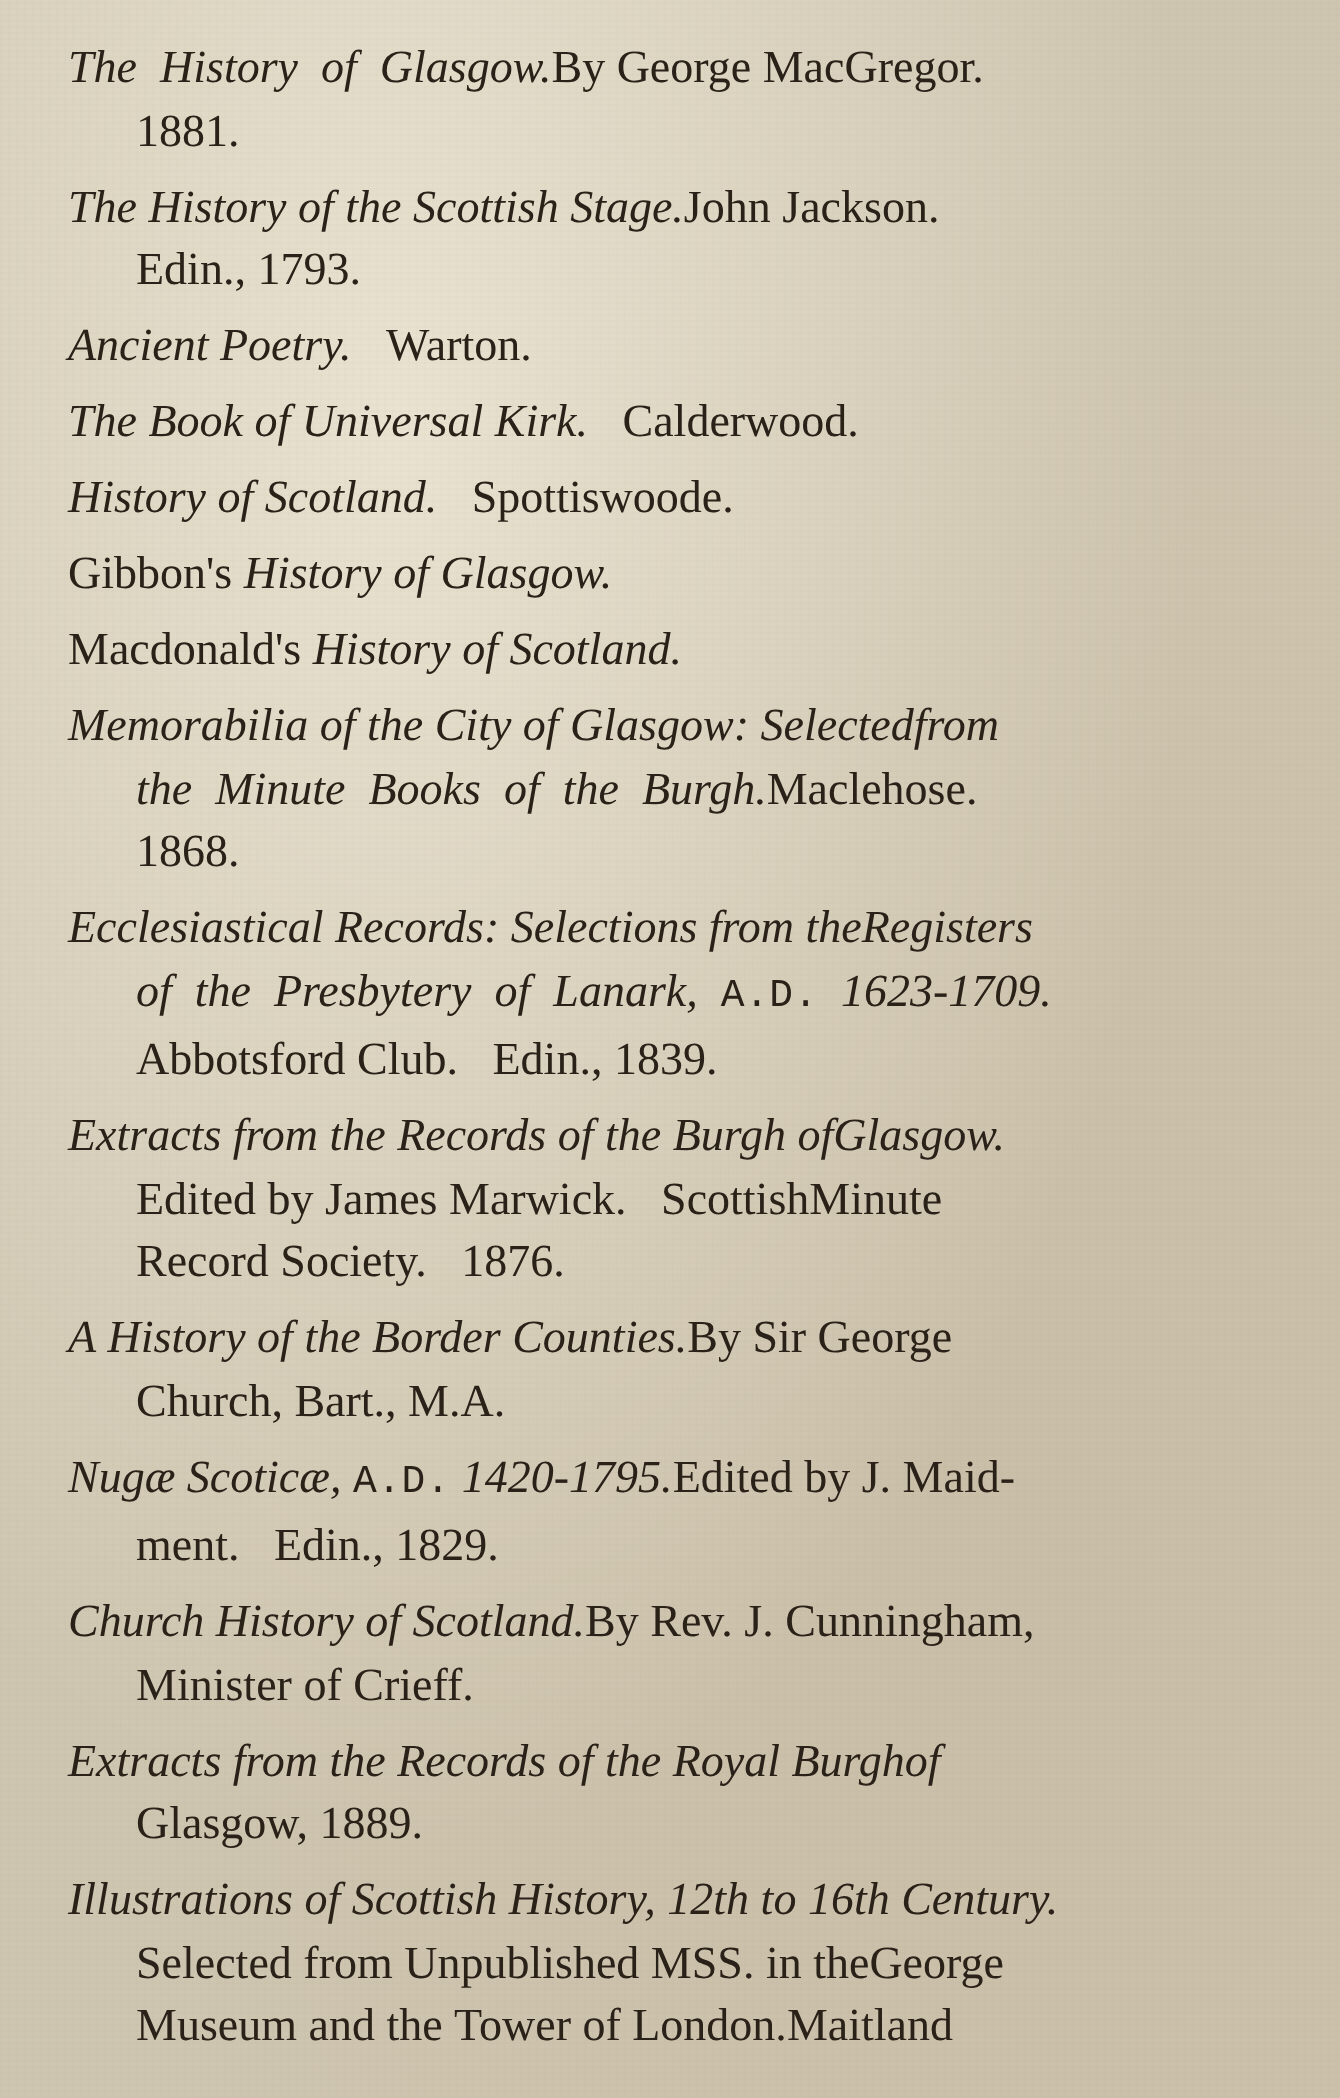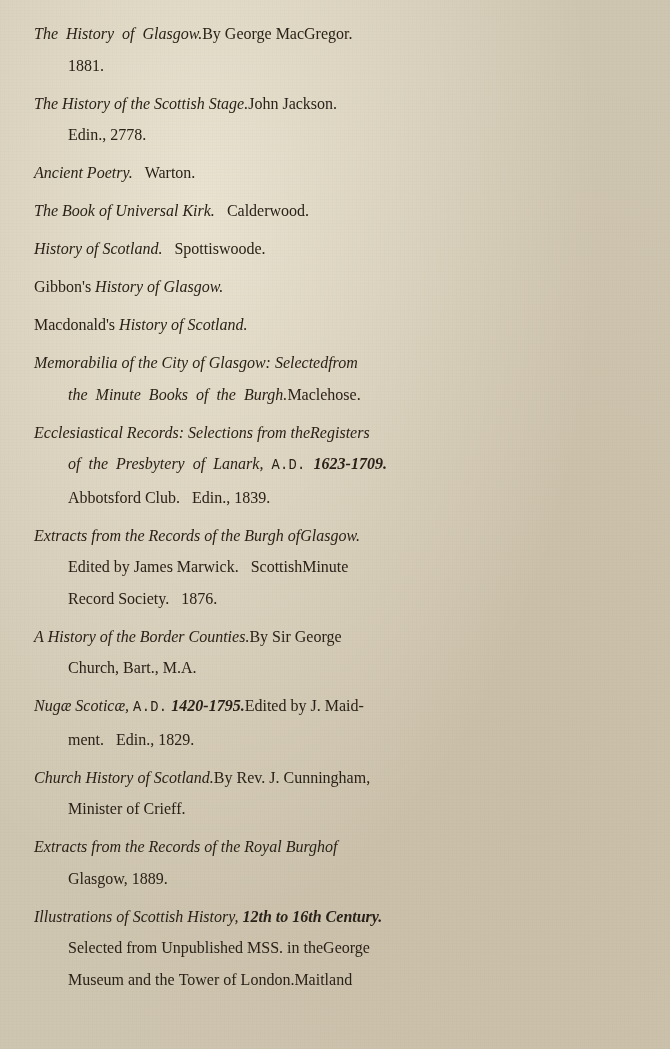--- a/index.html
+++ b/index.html
@@ -33,21 +33,21 @@
     background-image:
       repeating-linear-gradient(0deg, rgba(120,105,80,0.10) 0px, rgba(120,105,80,0.10) 1px, rgba(0,0,0,0) 1px, rgba(0,0,0,0) 3px),
       repeating-linear-gradient(90deg, rgba(120,105,80,0.07) 0px, rgba(120,105,80,0.07) 1px, rgba(0,0,0,0) 1px, rgba(0,0,0,0) 4px);
   }
   #entries {
     position: relative;
     z-index: 2;
   }
   .entry {
     color: #2a2118;
-    font-size: 16px;
+    font-size: 23px;
     line-height: 31.5px;
     margin: 0 0 6.5px 0;
     text-indent: 0;
     padding-left: 34px;
     text-align: justify;
     text-justify: inter-word;
   }
   .entry .ln {
     display: block;
   }
@@ -62,21 +62,21 @@
   }
   .sc {
     font-variant: small-caps;
     font-style: normal;
     font-size: 0.86em;
     letter-spacing: 0.3px;
     font-family: Liberation Mono, monospace;
   }
   .bd {
     font-style: italic;
-    font-weight: bold;
+    font-weight: normal;
   }
   
   .j {
     display: flex;
     justify-content: space-between;
   }
   .j > span { white-space: pre; }
 </style>
 </head>
 <body>
@@ -86,21 +86,21 @@
 
   <div id="entries">
 
     <p class="entry">
       <span class="ln first j"><span class="it">The&nbsp;&nbsp;History&nbsp;&nbsp;of&nbsp;&nbsp;Glasgow.</span><span class="rm">By&nbsp;George&nbsp;MacGregor.</span></span>
       <span class="ln"><span class="rm">1881.</span></span>
     </p>
 
     <p class="entry">
       <span class="ln first j"><span class="it">The&nbsp;History&nbsp;of&nbsp;the&nbsp;Scottish&nbsp;Stage.</span><span class="rm">John&nbsp;Jackson.</span></span>
-      <span class="ln"><span class="rm">Edin., 2778.</span></span>
+      <span class="ln"><span class="rm">Edin., 1793.</span></span>
     </p>
 
     <p class="entry">
       <span class="ln first"><span class="it">Ancient Poetry.</span><span class="rm">&nbsp;&nbsp;&nbsp;Warton.</span></span>
     </p>
 
     <p class="entry">
       <span class="ln first"><span class="it">The Book of Universal Kirk.</span><span class="rm">&nbsp;&nbsp;&nbsp;Calderwood.</span></span>
     </p>
 
@@ -112,20 +112,21 @@
       <span class="ln first"><span class="rm">Gibbon's </span><span class="it">History of Glasgow.</span></span>
     </p>
 
     <p class="entry">
       <span class="ln first"><span class="rm">Macdonald's </span><span class="it">History of Scotland.</span></span>
     </p>
 
     <p class="entry">
       <span class="ln first j"><span class="it">Memorabilia&nbsp;of&nbsp;the&nbsp;City&nbsp;of&nbsp;Glasgow:&nbsp;Selected</span><span class="it">from</span></span>
       <span class="ln j"><span class="it">the&nbsp;&nbsp;Minute&nbsp;&nbsp;Books&nbsp;&nbsp;of&nbsp;&nbsp;the&nbsp;&nbsp;Burgh.</span><span class="rm">Maclehose.</span></span>
+      <span class="ln"><span class="rm">1868.</span></span>
     </p>
 
     <p class="entry">
       <span class="ln first j"><span class="it">Ecclesiastical&nbsp;Records:&nbsp;Selections&nbsp;from&nbsp;the</span><span class="it">Registers</span></span>
       <span class="ln j"><span class="it">of&nbsp;&nbsp;the&nbsp;&nbsp;Presbytery&nbsp;&nbsp;of&nbsp;&nbsp;Lanark,&nbsp;&nbsp;</span><span><span class="sc">A.D.</span><span class="bd">&nbsp;&nbsp;1623-1709.</span></span></span>
       <span class="ln"><span class="rm">Abbotsford Club.&nbsp;&nbsp;&nbsp;Edin., 1839.</span></span>
     </p>
 
     <p class="entry">
       <span class="ln first j"><span class="it">Extracts&nbsp;from&nbsp;the&nbsp;Records&nbsp;of&nbsp;the&nbsp;Burgh&nbsp;of</span><span class="it">Glasgow.</span></span>

